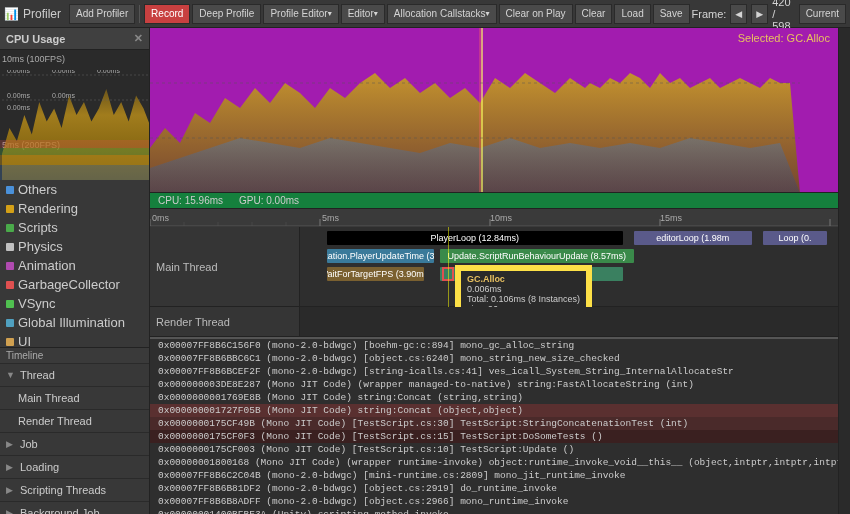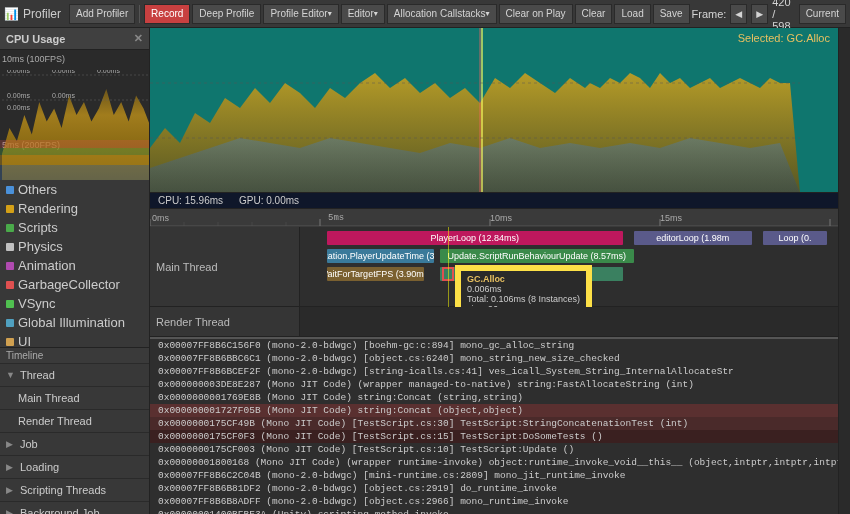--- a/index.html
+++ b/index.html
@@ -153,38 +153,38 @@
     #content {
       flex: 1;
       display: flex;
       flex-direction: column;
       overflow: hidden;
     }
 
     
     #profiler-graph {
       height: 165px;
-      background: #0f766e;
+      background: #a21caf;
       border-bottom: 1px solid #222;
       position: relative;
       overflow: hidden;
     }
 
     
     #selected-label {
       position: absolute;
       top: 4px;
       right: 8px;
       font-size: 11px;
       color: #e8c060;
     }
 
     
     #cpu-gpu-bar {
-      background: #0f172a;
+      background: #15803d;
       border-bottom: 1px solid #222;
       padding: 2px 8px;
       font-size: 10px;
       color: #ccc;
       display: flex;
       gap: 16px;
     }
 
     
     #timeline-ruler {
@@ -492,21 +492,21 @@
         </svg>
       </div>
 
       <div id="cpu-gpu-bar">
         <span>CPU: 15.96ms</span>
         <span>GPU: 0.00ms</span>
       </div>
 
       <div id="timeline-ruler">
         <span class="ruler-mark" style="left: 2px;">0ms</span>
-        <span class="ruler-mark" style="left: 178px; font-family: Liberation Mono, monospace;">5ms</span>
+        <span class="ruler-mark" style="left: 172px;">5ms</span>
         <span class="ruler-mark" style="left: 340px;">10ms</span>
         <span class="ruler-mark" style="left: 510px;">15ms</span>
 
         <svg width="100%" height="18" style="position:absolute;top:0;left:0;">
           <line x1="0" y1="17" x2="700" y2="17" stroke="#555" stroke-width="1"></line>
           <line x1="0" y1="10" x2="0" y2="17" stroke="#777" stroke-width="1"></line>
           <line x1="170" y1="10" x2="170" y2="17" stroke="#777" stroke-width="1"></line>
           <line x1="340" y1="10" x2="340" y2="17" stroke="#777" stroke-width="1"></line>
           <line x1="510" y1="10" x2="510" y2="17" stroke="#777" stroke-width="1"></line>
           <line x1="680" y1="10" x2="680" y2="17" stroke="#777" stroke-width="1"></line>
@@ -519,21 +519,21 @@
       </div>
 
       <div id="threads-area">
 
         <div class="thread-row" style="height:80px;">
           <div class="thread-label">
             <span>Main Thread</span>
           </div>
           <div class="thread-content" style="height:80px;position:relative;">
 
-            <div class="thread-bar" style="left:5%;width:55%;background:#be185d;top:4px;">PlayerLoop (12.84ms)</div>
+            <div class="thread-bar" style="left:5%;width:55%;background:#000000;top:4px;">PlayerLoop (12.84ms)</div>
 
             <div class="thread-bar" style="left:62%;width:22%;background:#5a5a8a;top:4px;">editorLoop (1.98m</div>
 
             <div class="thread-bar" style="left:86%;width:12%;background:#5a5a8a;top:4px;">Loop (0.</div>
 
             <div class="thread-bar thread-bar-row2" style="left:5%;width:20%;background:#3a7a9a;top:22px;">alization.PlayerUpdateTime (3.92</div>
             <div class="thread-bar thread-bar-row2" style="left:26%;width:36%;background:#3a8a4a;top:22px;">Update.ScriptRunBehaviourUpdate (8.57ms)</div>
 
             <div class="thread-bar" style="left:5%;width:18%;background:#7a6030;top:40px;">WaitForTargetFPS (3.90ms)</div>
 

